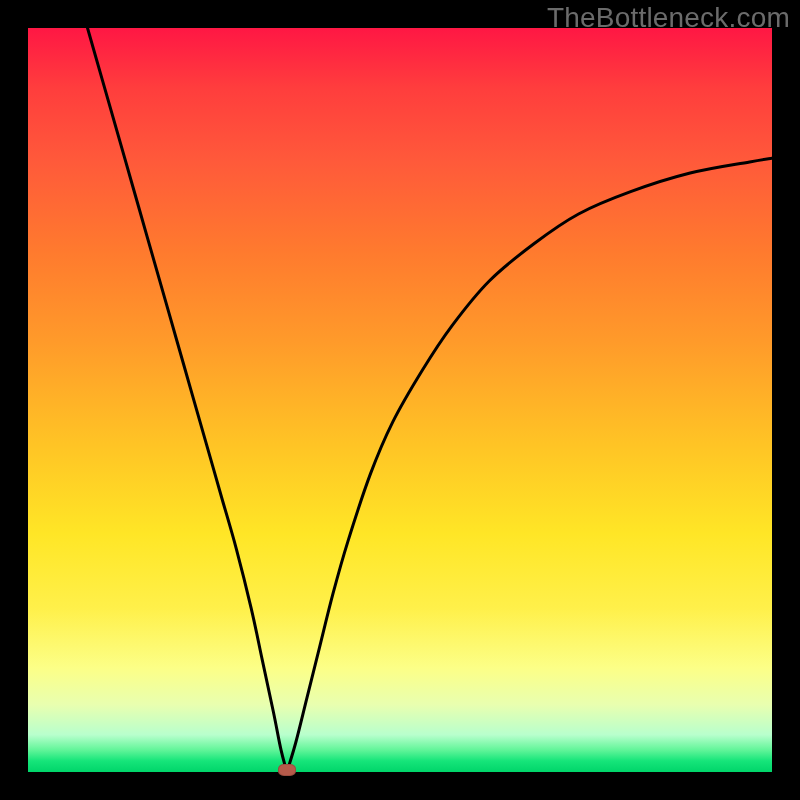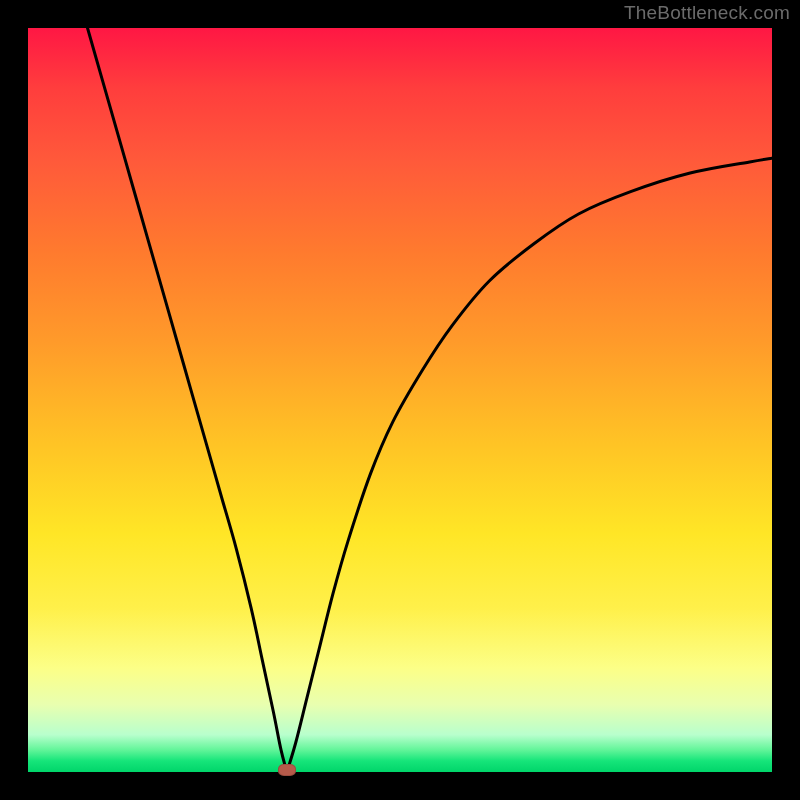--- a/index.html
+++ b/index.html
@@ -45,21 +45,21 @@
   .plot svg {
     position: absolute;
     left: 0;
     top: 0;
   }
   .watermark {
     position: absolute;
     top: 2px;
     right: 10px;
     color: #6b6b6b;
-    font-size: 19px;
+    font-size: 28px;
     font-weight: 500;
     letter-spacing: 0.2px;
     user-select: none;
   }
   .marker {
     position: absolute;
     width: 18px;
     height: 12px;
     border-radius: 6px / 5px;
     background: #b55a4a;

